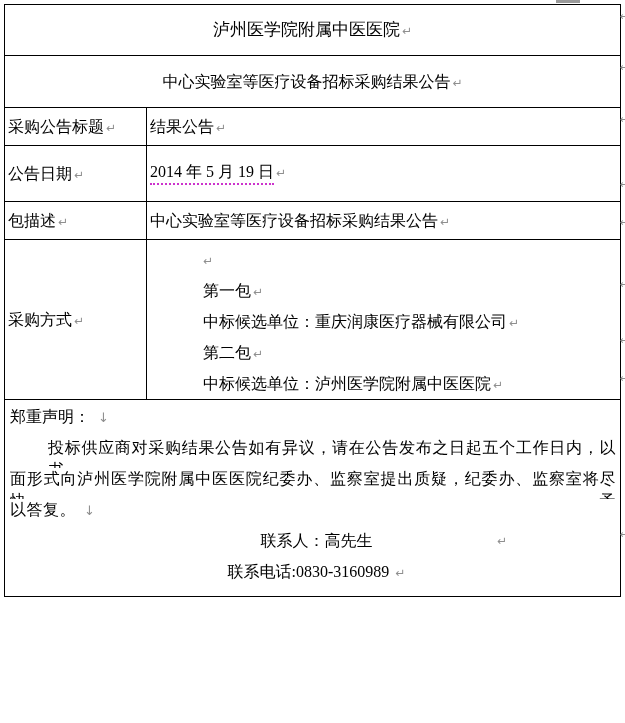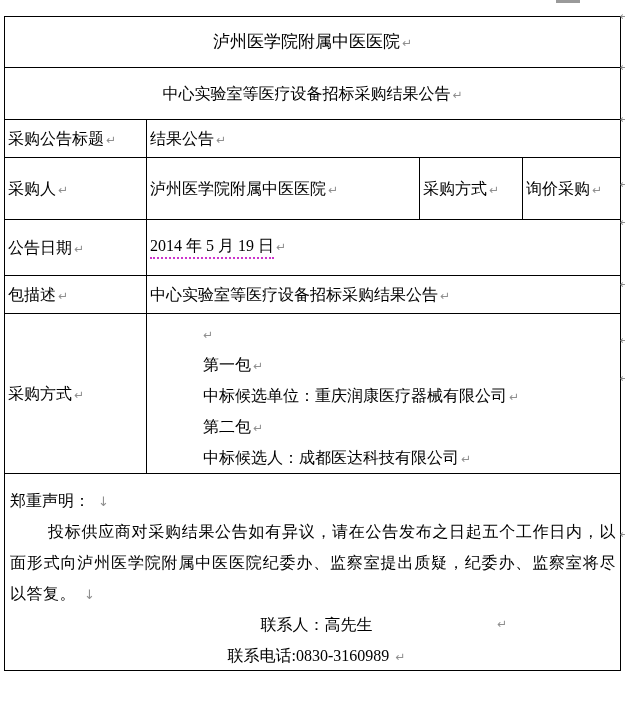--- a/index.html
+++ b/index.html
@@ -5,21 +5,21 @@
   * { margin:0; padding:0; box-sizing:border-box; }
   html,body { background:#fff; }
   body {
     width:625px; height:723px; position:relative; overflow:hidden;
     font-family:"Liberation Serif","DejaVu Serif",serif;
     color:#000;
   }
   .top-gray-bar { position:absolute; left:556px; top:0; width:24px; height:3px; background:#9a9a9a; }
 
   table.doc {
-    position:absolute; left:4px; top:16px; width:616px;
+    position:absolute; left:4px; top:4px; width:616px;
     border-collapse:collapse; table-layout:fixed;
   }
   td {
     border:1px solid #000;
     padding:1px 3px;
     font-size:16px;
     vertical-align:middle;
     overflow:hidden;
     line-height:1.25;
   }
@@ -34,21 +34,21 @@
   .date-underline {
     display:inline-block;
     border-bottom:2px dotted #cc33cc;
     padding-bottom:1px;
   }
 
   td.winner-cell { vertical-align:top; padding:4px 3px 0 56px; }
   .wline { height:31px; line-height:31px; white-space:nowrap; }
 
   td.footer-cell { vertical-align:top; padding:6px 5px 0 5px; position:relative; }
-  .fline { height:31px; line-height:41px; white-space:nowrap; }
+  .fline { height:31px; line-height:22px; white-space:nowrap; }
   .decl-body-line { letter-spacing:0.5px; }
   .jl { text-align:justify; text-align-last:justify; white-space:normal; overflow:hidden; width:606px; }
   .indent-first { padding-left:38px; width:606px; }
   .contact-line { padding-left:8px;text-align:center; }
   .pm-right { position:absolute; left:490px; }
 
   
   .row-end-mark { position:absolute; left:620px; color:#8f8f8f; font-size:11px; font-family:"DejaVu Sans",sans-serif; }
 </style>
 </head>
@@ -80,34 +80,20 @@
 
   <tr style="height:38px">
     <td>
       <span>采购公告标题</span><span class="pm">↵</span>
     </td>
     <td colspan="3">
       <span>结果公告</span><span class="pm">↵</span>
     </td>
   </tr>
 
-  <tr style="height:62px">
-    <td>
-      <span>采购人</span><span class="pm">↵</span>
-    </td>
-    <td>
-      <span>泸州医学院附属中医医院</span><span class="pm">↵</span>
-    </td>
-    <td>
-      <span>采购方式</span><span class="pm">↵</span>
-    </td>
-    <td>
-      <span>询价采购</span><span class="pm">↵</span>
-    </td>
-  </tr>
 
   <tr style="height:56px">
     <td>
       <span>公告日期</span><span class="pm">↵</span>
     </td>
     <td colspan="3">
       <span class="date-underline">2014 年 5 月 19 日</span><span class="pm">↵</span>
     </td>
   </tr>
 
@@ -122,21 +108,21 @@
 
   <tr style="height:156px">
     <td>
       <span>采购方式</span><span class="pm">↵</span>
     </td>
     <td colspan="3" class="winner-cell">
       <div class="wline"><span class="pm" style="margin-left:0">↵</span></div>
       <div class="wline"><span>第一包</span><span class="pm">↵</span></div>
       <div class="wline"><span>中标候选单位：重庆润康医疗器械有限公司</span><span class="pm">↵</span></div>
       <div class="wline"><span>第二包</span><span class="pm">↵</span></div>
-      <div class="wline"><span>中标候选人：成都医达科技有限公司</span><span class="pm">↵</span></div>
+      <div class="wline"><span>中标候选单位：泸州医学院附属中医医院</span><span class="pm">↵</span></div>
     </td>
   </tr>
 
   <tr style="height:197px">
     <td colspan="4" class="footer-cell">
       <div class="fline">
         <span>郑重声明：</span><span class="lb">↓</span>
       </div>
       <div class="fline decl-body-line jl indent-first">投标供应商对采购结果公告如有异议，请在公告发布之日起五个工作日内，以书</div>
       <div class="fline decl-body-line jl">面形式向泸州医学院附属中医医院纪委办、监察室提出质疑，纪委办、监察室将尽快予</div>

